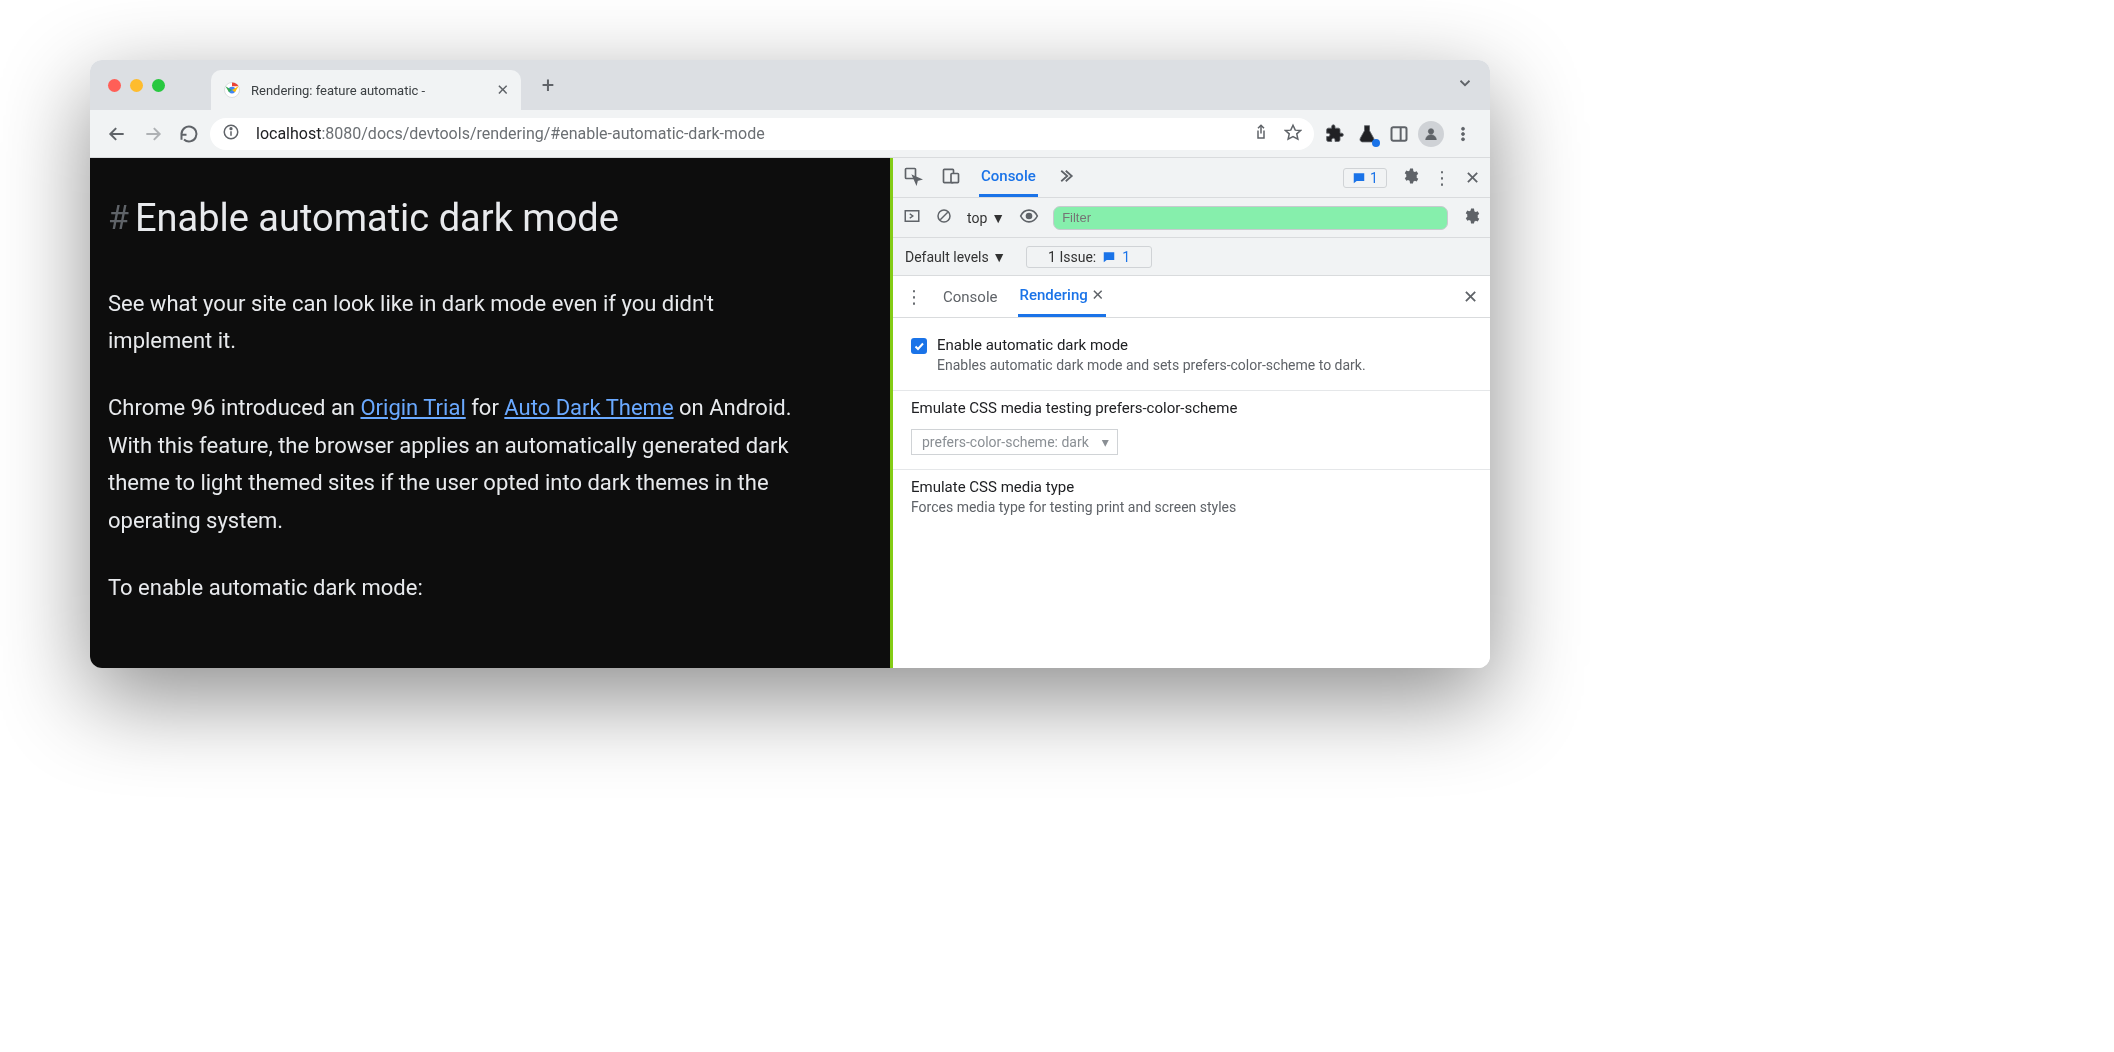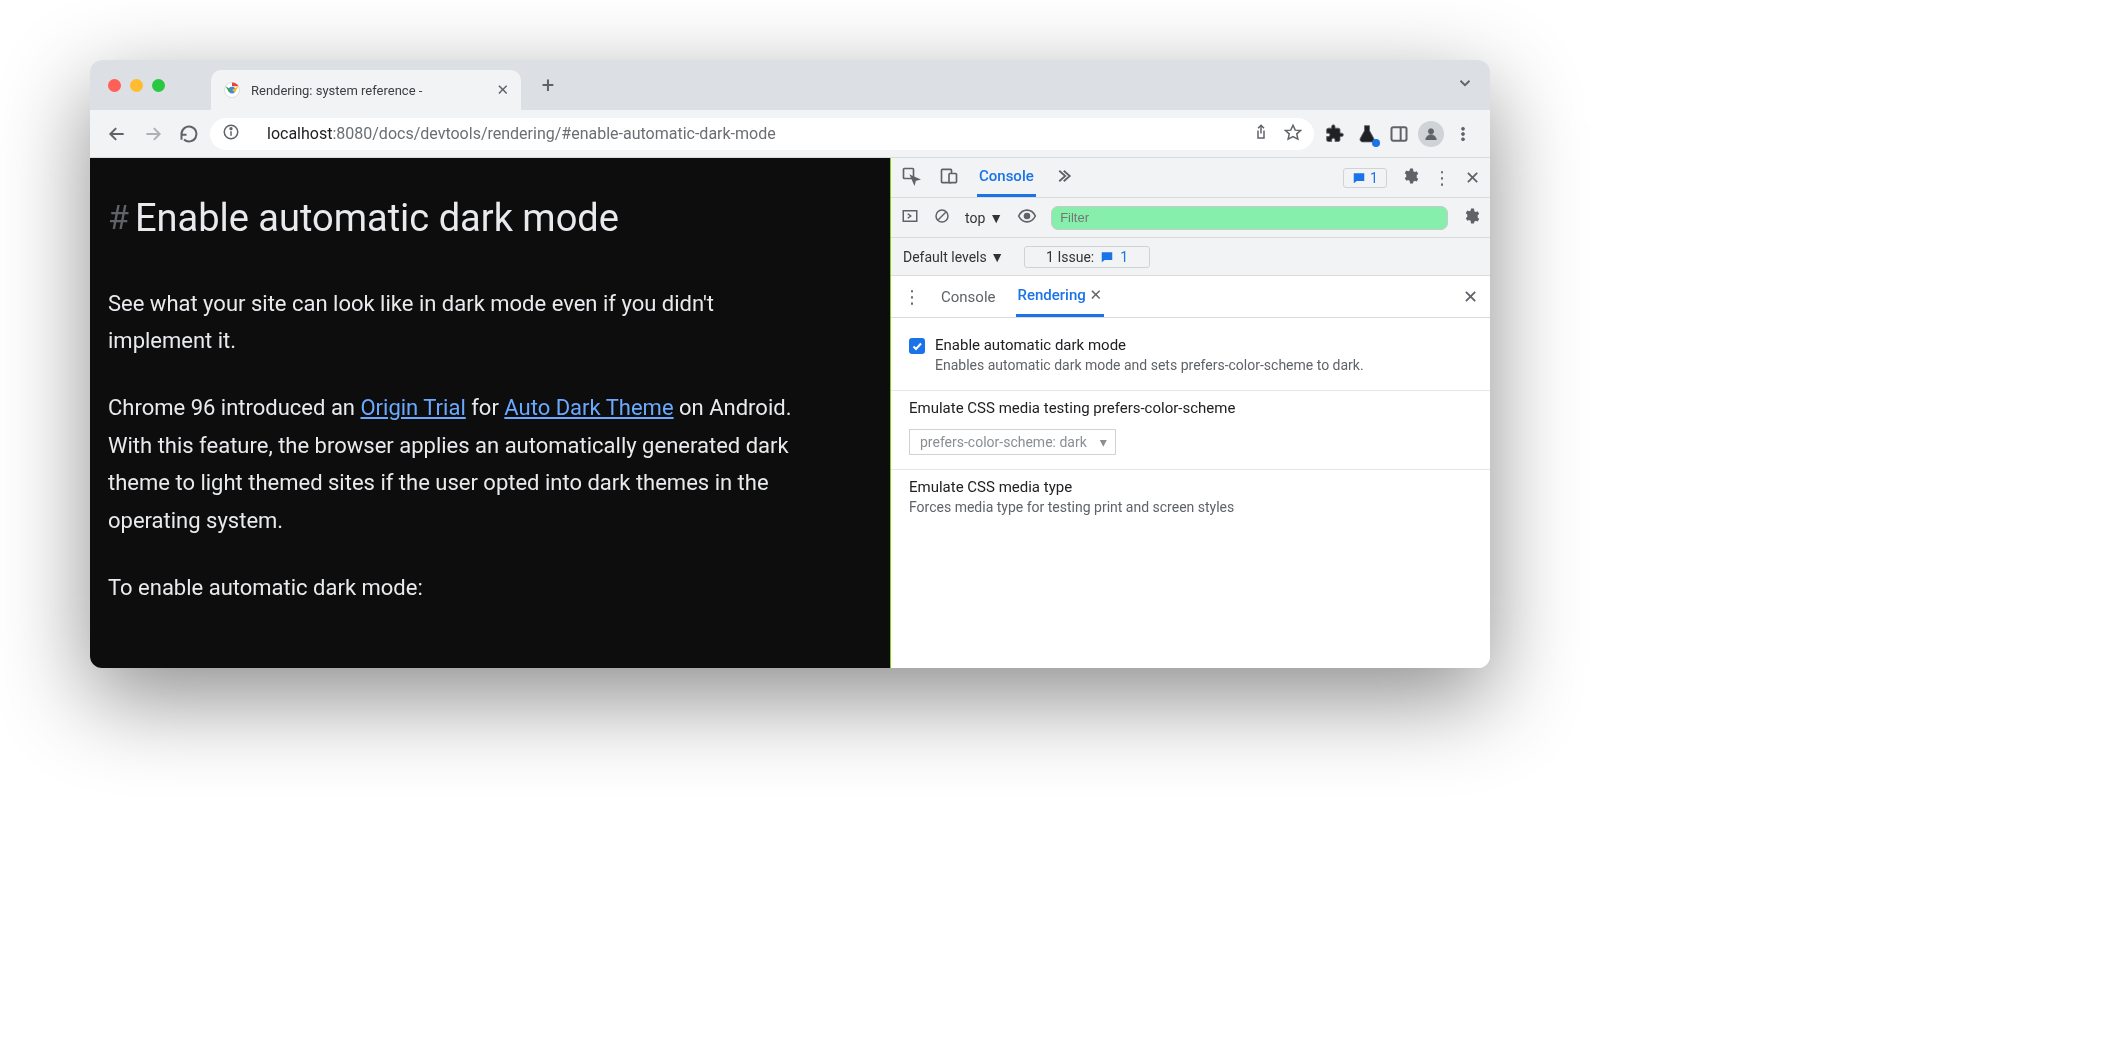--- a/index.html
+++ b/index.html
@@ -52,21 +52,21 @@
     height: 48px;
     background:#f1f3f4;
     display:flex; align-items:center;
     padding:0 12px; gap:6px;
     border-bottom:1px solid #d9dbdd;
   }
   .ic { width:30px; height:30px; display:flex; align-items:center; justify-content:center; color:#5f6368;}
   .ic svg { stroke:#5f6368; }
   .omni {
     flex:1; height:32px; background:#fff; border-radius:16px;
-    display:flex; align-items:center; padding:0 12px; gap:27px;
+    display:flex; align-items:center; padding:0 12px; gap:16px;
     font-size:16px; color:#202124;
   }
   .omni .host-part{color:#202124;}
   .omni .path-part{color:#6b6f73;}
   .omni-right { margin-left:auto; display:flex; align-items:center; gap:14px; }
   .toolbar-right { display:flex; align-items:center; gap:2px; }
   .avatar { width:26px; height:26px; border-radius:50%; background:#cfd2d6; display:flex;align-items:center;justify-content:center; }
 
   .content-row { flex:1; display:flex; overflow:hidden; }
   .page {
@@ -77,21 +77,21 @@
     font-size:22px;
     line-height:1.7;
   }
   .page h1 { font-size:38px; font-weight:400; margin-bottom:34px; display:flex; align-items:center; gap:6px;}
   .hash { color:#5f6368; font-size:34px; }
   .page a { color:#6aa9ff; text-decoration:underline; }
   .page p { margin-bottom:30px; max-width:700px; }
 
   .devtools {
     flex:1; background:#fff; display:flex; flex-direction:column;
-    border-left:1px solid #84cc16; font-size:14px; color:#333;
+    border-left:3px solid #84cc16; font-size:14px; color:#333;
   }
   .dt-tabs {
     height:40px; border-bottom:1px solid #d9dbdd;
     display:flex; align-items:center; padding:0 10px; gap:18px;
     background:#f1f3f4;
   }
   .dt-tab { color:#5f6368; font-size:15px; padding:0 2px; height:100%; display:flex; align-items:center; }
   .dt-tab.active { color:#1a73e8; border-bottom:3px solid #1a73e8; font-weight:500;}
   .dt-right { margin-left:auto; display:flex; align-items:center; gap:14px; }
   .issue-badge {
@@ -142,21 +142,21 @@
     <div class="tab">
       <span class="favicon">
         <svg viewBox="0 0 24 24" width="18" height="18">
             <circle cx="12" cy="12" r="10" fill="#fff" stroke="#d2d4d7"></circle>
             <circle cx="12" cy="12" r="4.5" fill="#4285F4"></circle>
             <path d="M12 2a10 10 0 0 1 8.7 5H12" fill="#EA4335"></path>
             <path d="M3.3 7 8 15l4-3" fill="#34A853"></path>
             <path d="M20.7 7 16 15l-4-3" fill="#FBBC05"></path>
           </svg>
       </span>
-      <span class="tab-title">Rendering: system reference -</span>
+      <span class="tab-title">Rendering: feature automatic -</span>
       <span class="tab-close">✕</span>
     </div>
     <div class="newtab">+</div>
     <div class="tabs-right">
       <span class="chev-down">
         <svg width="18" height="18" viewBox="0 0 24 24" fill="none" stroke-width="2.4">
             <polyline points="6 9 12 15 18 9"></polyline>
           </svg>
       </span>
     </div>

